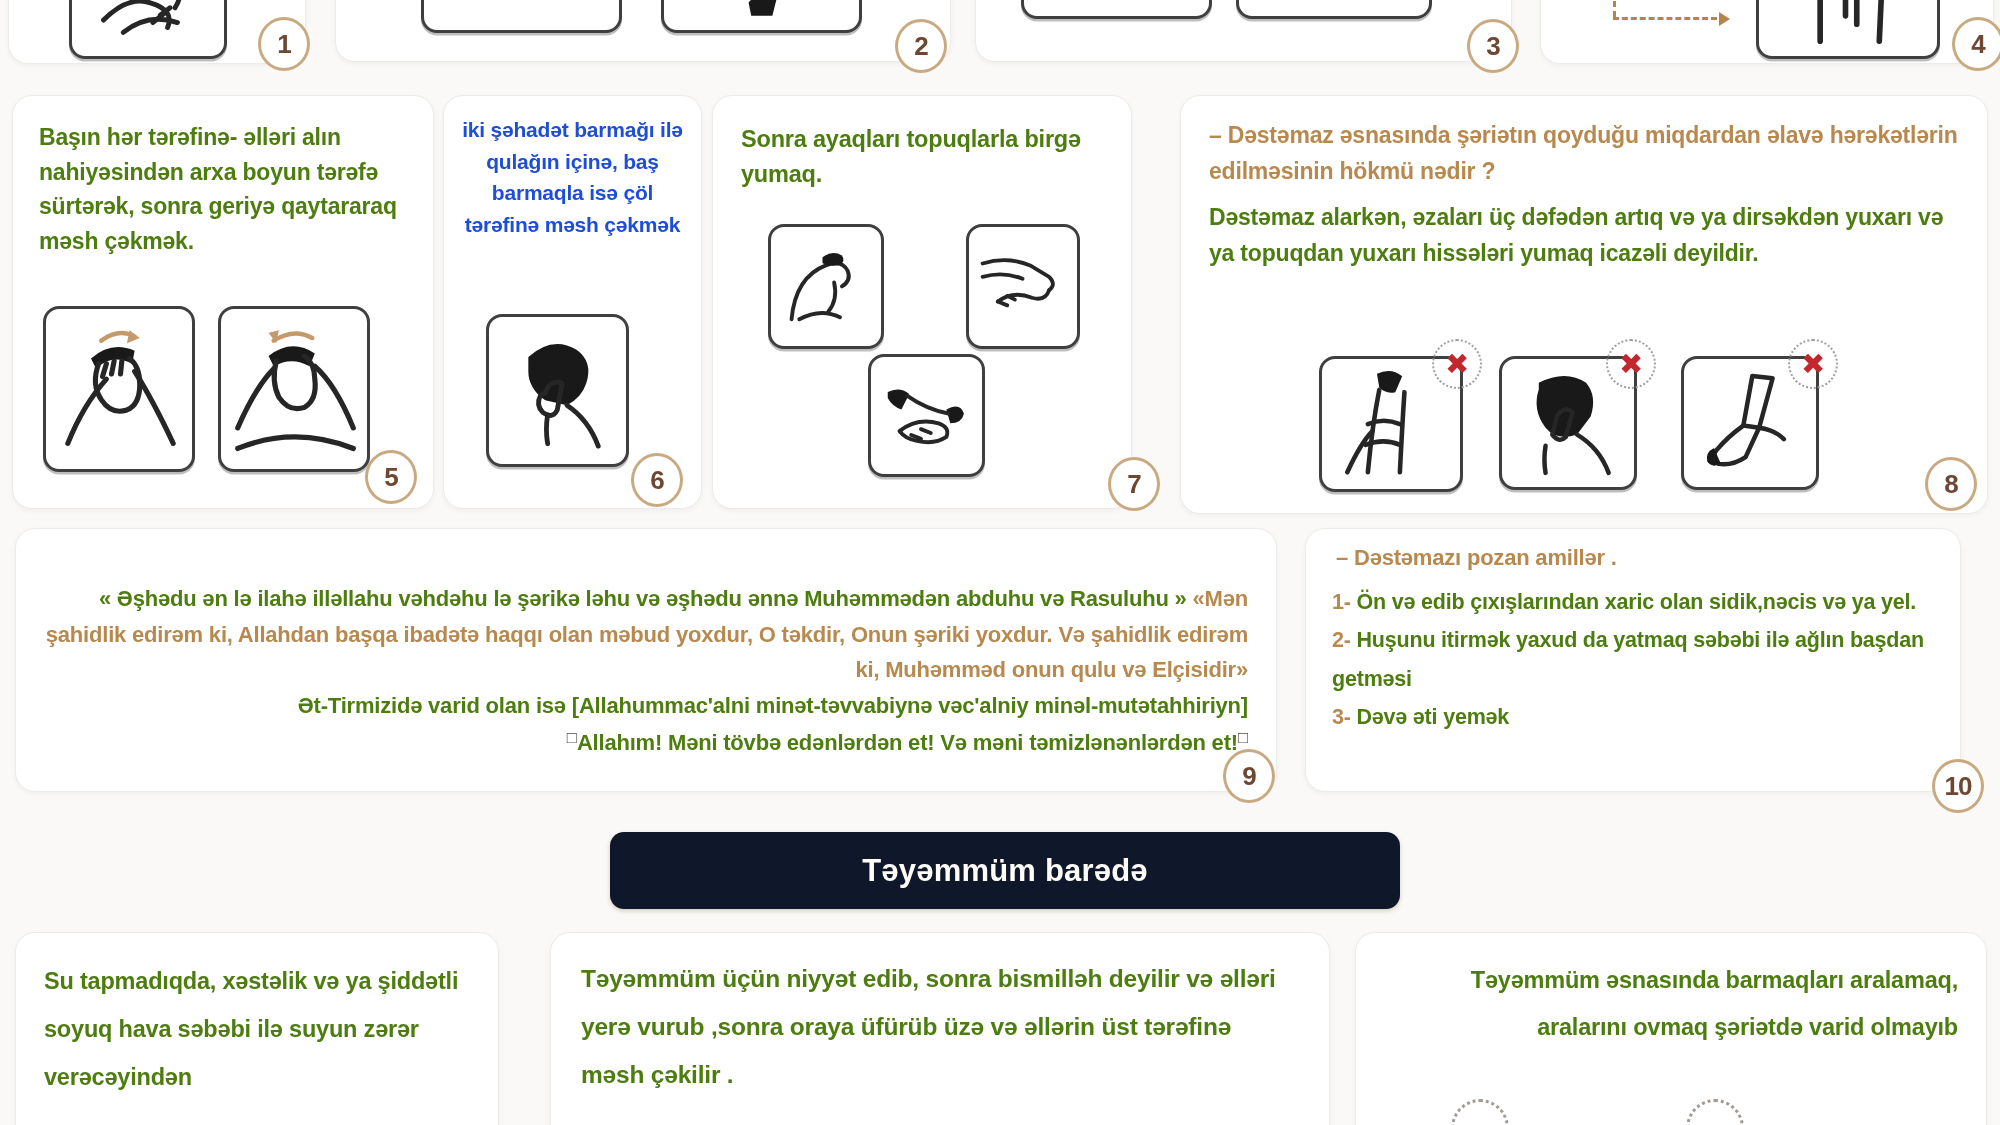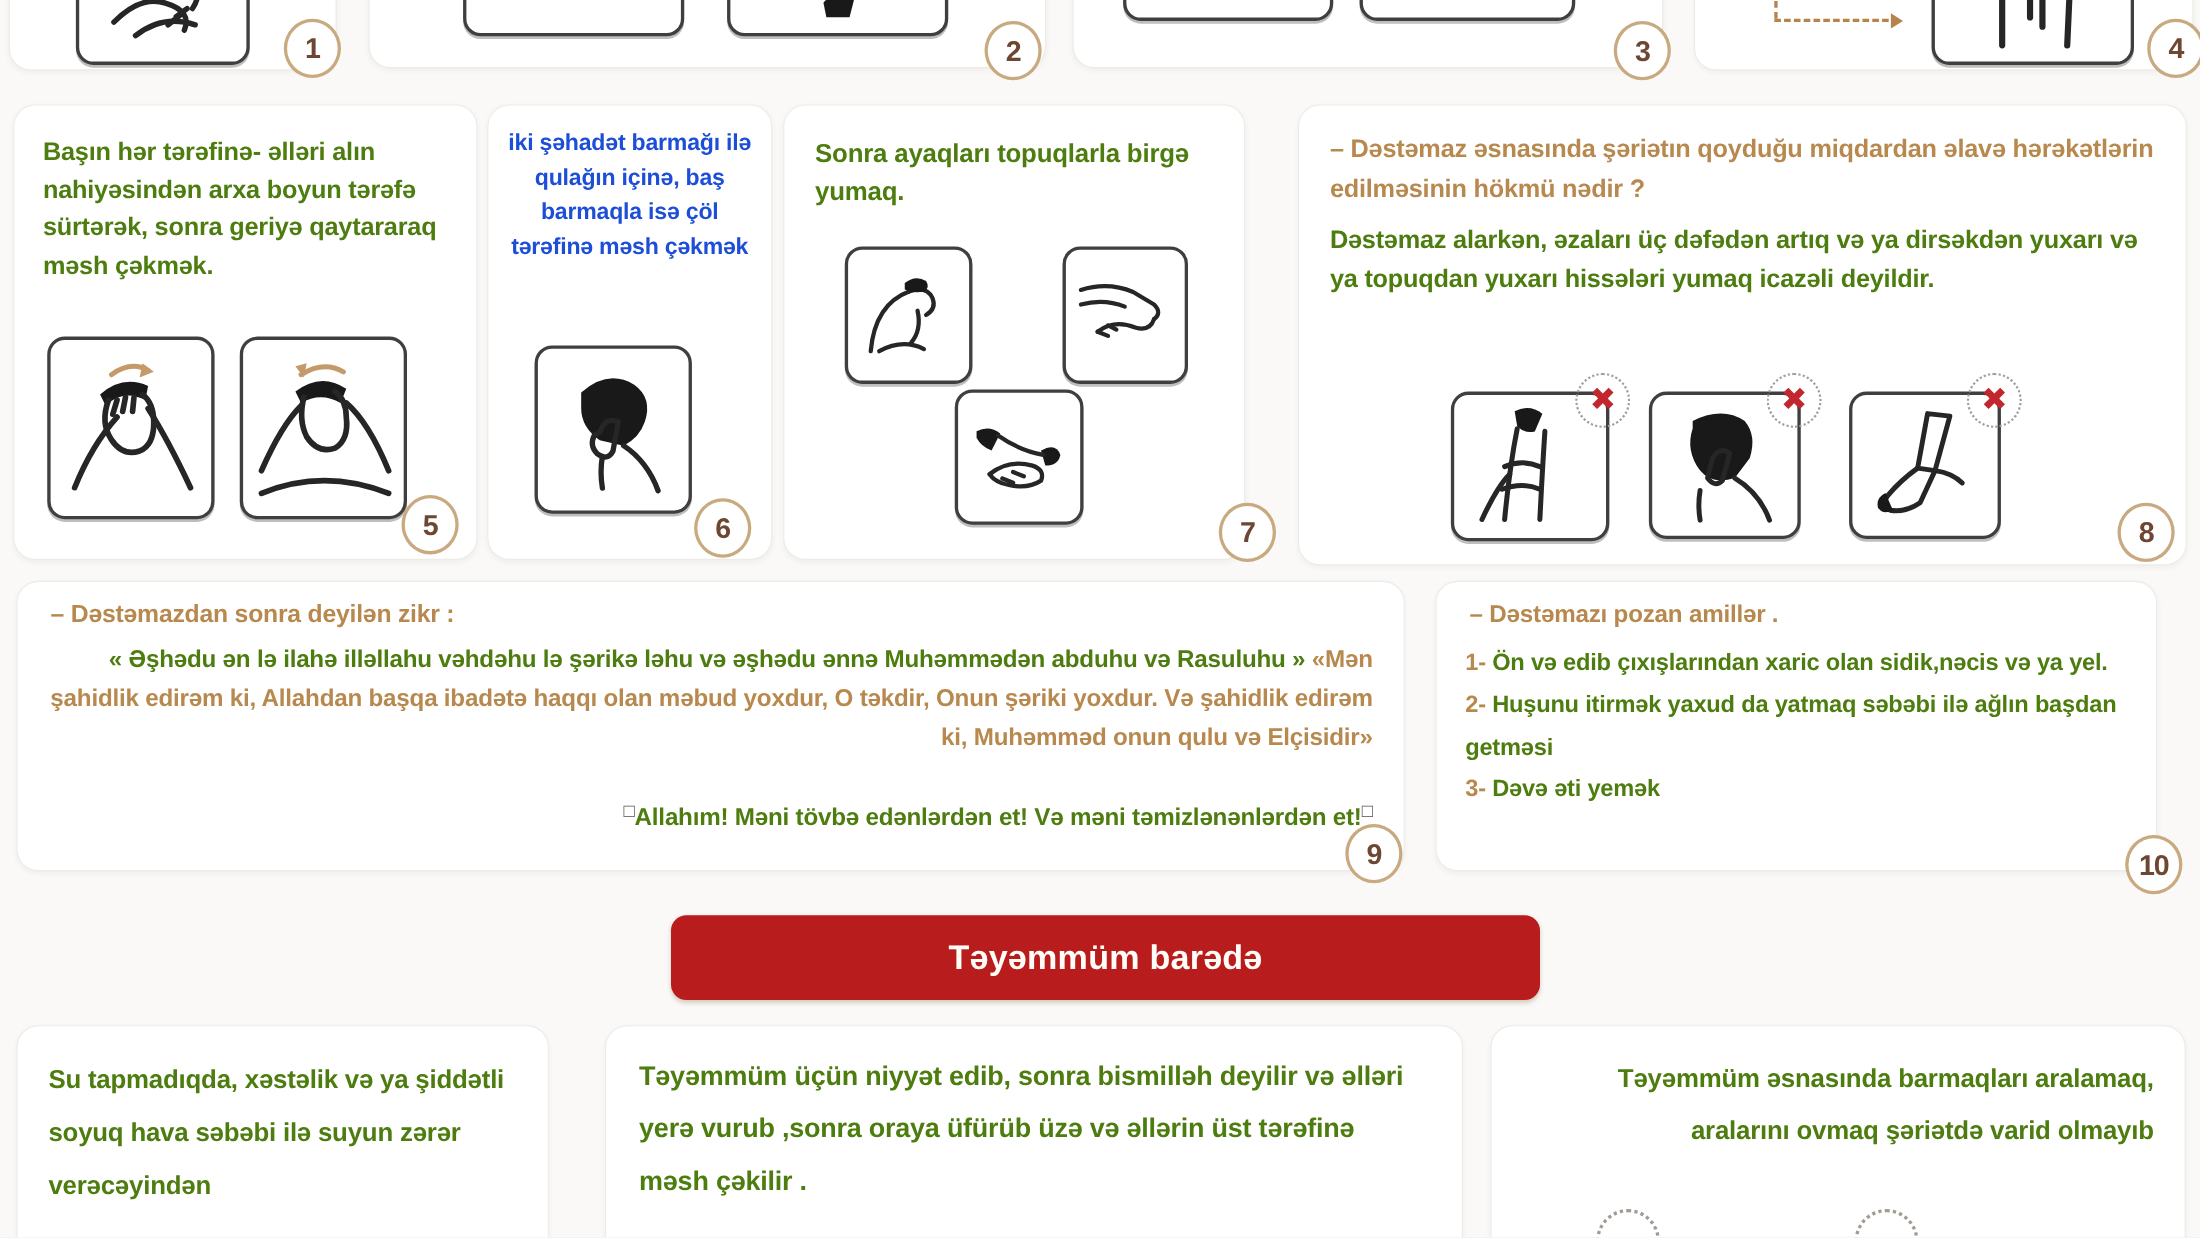--- a/index.html
+++ b/index.html
@@ -35,21 +35,21 @@
   .c7-text{position:absolute;left:28px;top:26px;width:366px;font-size:23.5px;line-height:1.5;font-weight:700;}
   .c8-title{position:absolute;left:28px;top:22px;width:750px;font-size:23px;line-height:1.55;font-weight:700;color:#b8894e;}
   .c8-body{position:absolute;left:28px;top:104px;width:750px;font-size:23px;line-height:1.55;font-weight:700;}
   .c9-title{position:absolute;left:30px;top:16px;font-size:22.5px;font-weight:700;color:#b8894e;}
   .c9-body{position:absolute;left:26px;top:52px;width:1206px;font-size:22px;line-height:1.62;font-weight:700;text-align:right;}
   .glyph{font-size:17px;vertical-align:7px;font-weight:400;}
   .c10-title{position:absolute;left:30px;top:16px;font-size:22px;font-weight:700;color:#b8894e;text-align:right;}
   .c10-items{position:absolute;left:26px;top:54px;width:600px;font-size:21.5px;line-height:1.78;font-weight:700;}
   .banner{
     position:absolute;left:610px;top:832px;width:790px;height:77px;border-radius:14px;
-    background:#b91c1c;display:flex;align-items:center;justify-content:center;
+    background:#0f172a;display:flex;align-items:center;justify-content:center;
     box-shadow:0 2px 4px rgba(100,70,30,.25);
   }
   .banner-label{color:#fffdf8;font-size:31px;font-weight:700;letter-spacing:.2px;}
   .tA-text{position:absolute;left:28px;top:24px;width:426px;font-size:23.5px;line-height:2.05;font-weight:700;}
   .tB-text{position:absolute;left:30px;top:22px;width:718px;font-size:24.5px;line-height:1.95;font-weight:700;}
   .tC-text{position:absolute;left:28px;top:24px;width:574px;font-size:23.5px;line-height:2.0;font-weight:700;text-align:right;}
   .xmark{
     position:absolute;top:-20px;right:-22px;width:46px;height:46px;border:2.5px dotted #9f9f9f;
     border-radius:50%;display:flex;align-items:center;justify-content:center;z-index:3;background:transparent;
   }
@@ -205,24 +205,23 @@
       <svg class="art" viewBox="0 0 100 100">
         <path d="M52,8 L70,10 L58,54 L44,52 Z"></path>
         <path d="M44,52 Q30,62 20,74 Q14,82 22,86 Q34,88 46,80 L58,54"></path>
         <path class="fill" d="M18,72 Q10,76 12,84 Q16,90 24,86 Z"></path>
         <path d="M58,54 Q72,56 80,64"></path>
       </svg>
     </div>
   </div>
 
   <div class="card" style="left:15px;top:528px;width:1260px;height:262px;">
-    <div class="c9-title">– Dəstəmazdan sonra deyilən zikr :</div>
     <div class="c9-body">
       <span class="dark-text">« Əşhədu ən lə ilahə illəllahu vəhdəhu lə şərikə ləhu və əşhədu ənnə Muhəmmədən abduhu və Rasuluhu » </span><span class="tan-text">«Mən şahidlik edirəm ki, Allahdan başqa ibadətə haqqı olan məbud yoxdur, O təkdir, Onun şəriki yoxdur. Və şahidlik edirəm ki, Muhəmməd onun qulu və Elçisidir»</span><br>
-      <br>
+      <span class="dark-text">Ət-Tirmizidə varid olan isə [Allahummac'alni minət-təvvabiynə vəc'alniy minəl-mutətahhiriyn]</span><br>
       <span class="glyph">□</span><span class="dark-text">Allahım! Məni tövbə edənlərdən et! Və məni təmizlənənlərdən et!</span><span class="glyph">□</span>
     </div>
   </div>
 
   <div class="card" style="left:1305px;top:528px;width:654px;height:262px;">
     <div class="c10-title">– Dəstəmazı pozan amillər .</div>
     <div class="c10-items">
       <div><span class="tan-text">1-</span><span class="dark-text"> Ön və edib çıxışlarından xaric olan sidik,nəcis və ya yel.</span></div>
       <div><span class="tan-text">2-</span><span class="dark-text"> Huşunu itirmək yaxud da yatmaq səbəbi ilə ağlın başdan getməsi</span></div>
       <div><span class="tan-text">3-</span><span class="dark-text"> Dəvə əti yemək</span></div>

